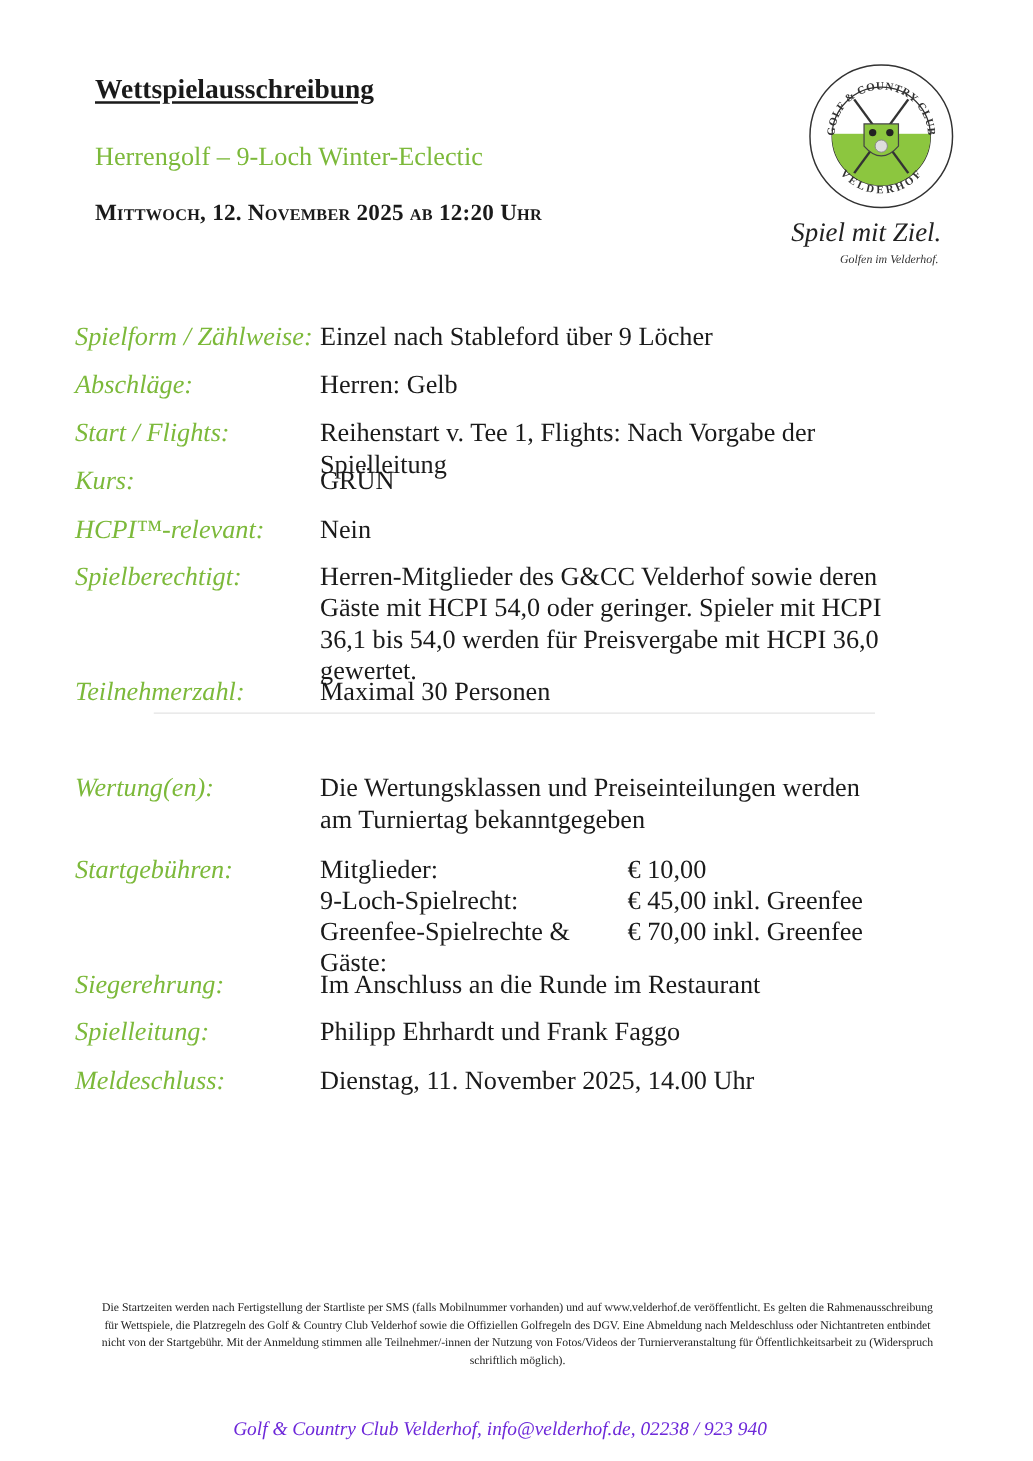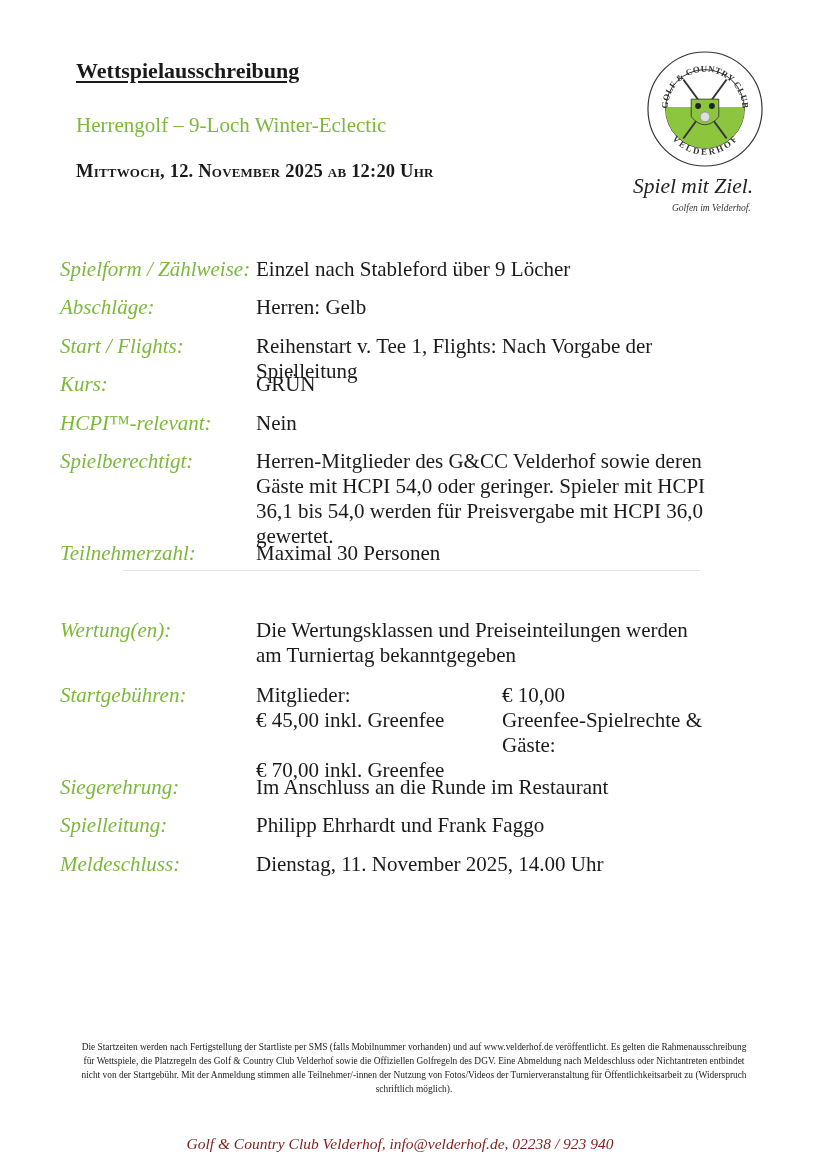--- a/index.html
+++ b/index.html
@@ -15,21 +15,21 @@
     .slogan-sub { position: absolute; left: 672px; top: 203px; font-size: 9.5px; font-style: italic; color: #333; }
 
     .row { position: absolute; left: 60px; width: 680px; display: flex; font-size: 21px; line-height: 25px; margin-top: 21px; }
     .row .label { width: 196px; flex: 0 0 196px; color: #7cb93a; font-style: italic; }
     .row .value { flex: 1; }
     .fees { display: grid; grid-template-columns: 246px auto; }
     .divider { position: absolute; left: 123px; top: 570px; width: 577px; height: 1px; background: #e4e4e4; }
 
     .footnote { position: absolute; left: 76px; top: 1040px; width: 676px; font-size: 9.4px; line-height: 14px; color: #222; text-align: center; }
     .footer { position: absolute; left: 0; width: 800px; top: 1135px; text-align: center;
-              font-size: 15.5px; font-style: italic; color: #7f1d1d; }
+              font-size: 15.5px; font-style: italic; color: #6d28d9; }
   </style>
 </head>
 <body>
 
 <div class="doc-type">Wettspielausschreibung</div>
 <div class="title">Herrengolf – 9-Loch Winter-Eclectic</div>
 <div class="subtitle">Mittwoch, 12. November 2025 ab 12:20 Uhr</div>
 
 <svg class="logo" viewBox="0 0 120 120">
   <defs>
@@ -91,20 +91,21 @@
 
 <div class="row" style="top:597px">
   <div class="label">Wertung(en):</div>
   <div class="value" style="padding-right:40px">Die Wertungsklassen und Preiseinteilungen werden am Turniertag bekanntgegeben</div>
 </div>
 <div class="row" style="top:662px">
   <div class="label">Startgebühren:</div>
   <div class="value fees">
     <span>Mitglieder:</span>
     <span>€ 10,00</span>
+    <span>9-Loch-Spielrecht:</span>
     <span>€ 45,00 inkl. Greenfee</span>
     <span>Greenfee-Spielrechte &amp; Gäste:</span>
     <span>€ 70,00 inkl. Greenfee</span>
   </div>
 </div>
 <div class="row" style="top:754px">
   <div class="label">Siegerehrung:</div>
   <div class="value">Im Anschluss an die Runde im Restaurant</div>
 </div>
 <div class="row" style="top:792px">

